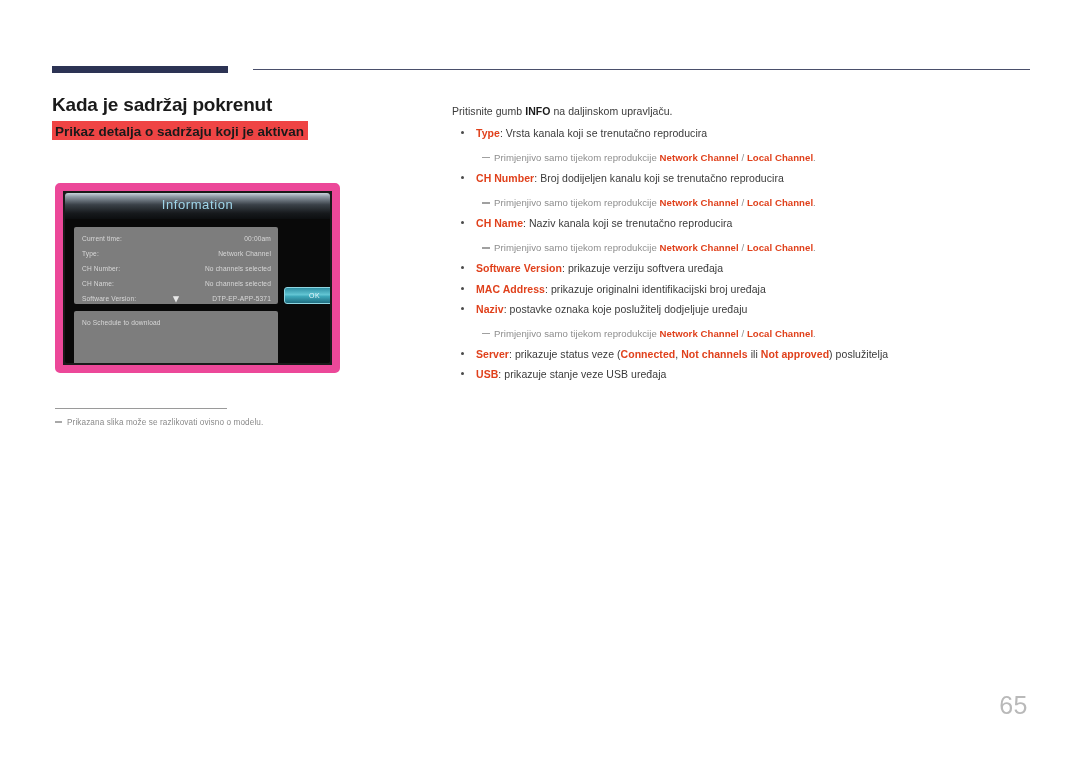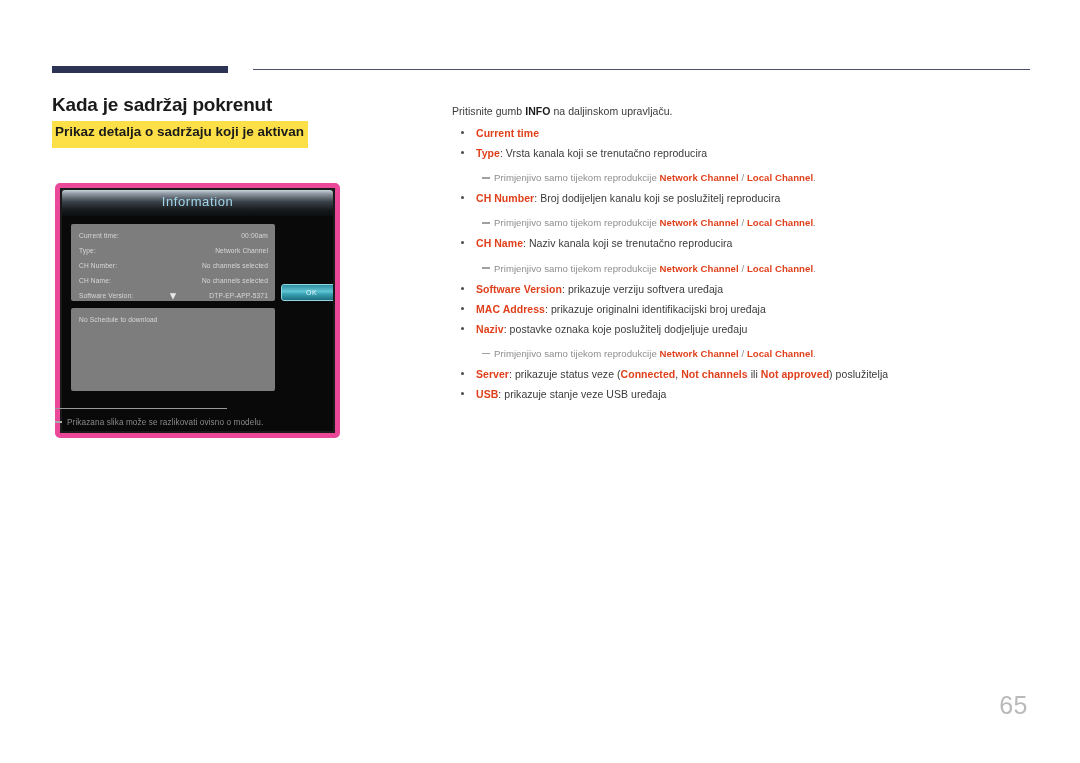--- a/index.html
+++ b/index.html
@@ -50,36 +50,36 @@
     line-height: 1.1;
   }
   .sub-title-wrap {
     margin: 0 0 18px 0;
   }
   .sub-title {
     display: inline;
     font-size: 13.5px;
     font-weight: bold;
     color: #1a1a1a;
-    background: #fde047;
-    padding: 3px 4px 9px 3px;
+    background: #ef4444;
+    padding: 3px 4px 1px 3px;
     line-height: 1.55;
     box-decoration-break: clone;
     -webkit-box-decoration-break: clone;
   }
 
   
   .tv-frame {
     position: absolute;
     left: 55px;
     top: 183px;
     width: 285px;
-    height: 255px;
+    height: 190px;
     background: #1a1a1a;
-    border: 5px solid #ec4899;
+    border: 8px solid #ec4899;
     border-radius: 5px;
     box-sizing: border-box;
     overflow: hidden;
   }
   .tv-inner {
     position: absolute;
     left: 2px;
     top: 2px;
     right: 2px;
     bottom: 2px;
@@ -343,36 +343,32 @@
 </div>
 
 <div class="right-col">
 
   <div class="intro">
     <span>Pritisnite gumb </span><b>INFO</b><span> na daljinskom upravljaču.</span>
   </div>
 
   <ul class="blist">
 
-    <li>
-      <span class="bullet"></span>
-      <span class="term">Current time</span><span></span>
-    </li>
 
     <li>
       <span class="bullet"></span>
       <span class="term">Type</span><span>: Vrsta kanala koji se trenutačno reproducira</span>
       <div class="subnote">
         <span class="dash"></span><span>Primjenjivo samo tijekom reprodukcije </span><span class="hl">Network Channel</span><span> / </span><span class="hl">Local Channel</span><span>.</span>
       </div>
     </li>
 
     <li>
       <span class="bullet"></span>
-      <span class="term">CH Number</span><span>: Broj dodijeljen kanalu koji se poslužitelj reproducira</span>
+      <span class="term">CH Number</span><span>: Broj dodijeljen kanalu koji se trenutačno reproducira</span>
       <div class="subnote">
         <span class="dash"></span><span>Primjenjivo samo tijekom reprodukcije </span><span class="hl">Network Channel</span><span> / </span><span class="hl">Local Channel</span><span>.</span>
       </div>
     </li>
 
     <li>
       <span class="bullet"></span>
       <span class="term">CH Name</span><span>: Naziv kanala koji se trenutačno reproducira</span>
       <div class="subnote">
         <span class="dash"></span><span>Primjenjivo samo tijekom reprodukcije </span><span class="hl">Network Channel</span><span> / </span><span class="hl">Local Channel</span><span>.</span>

